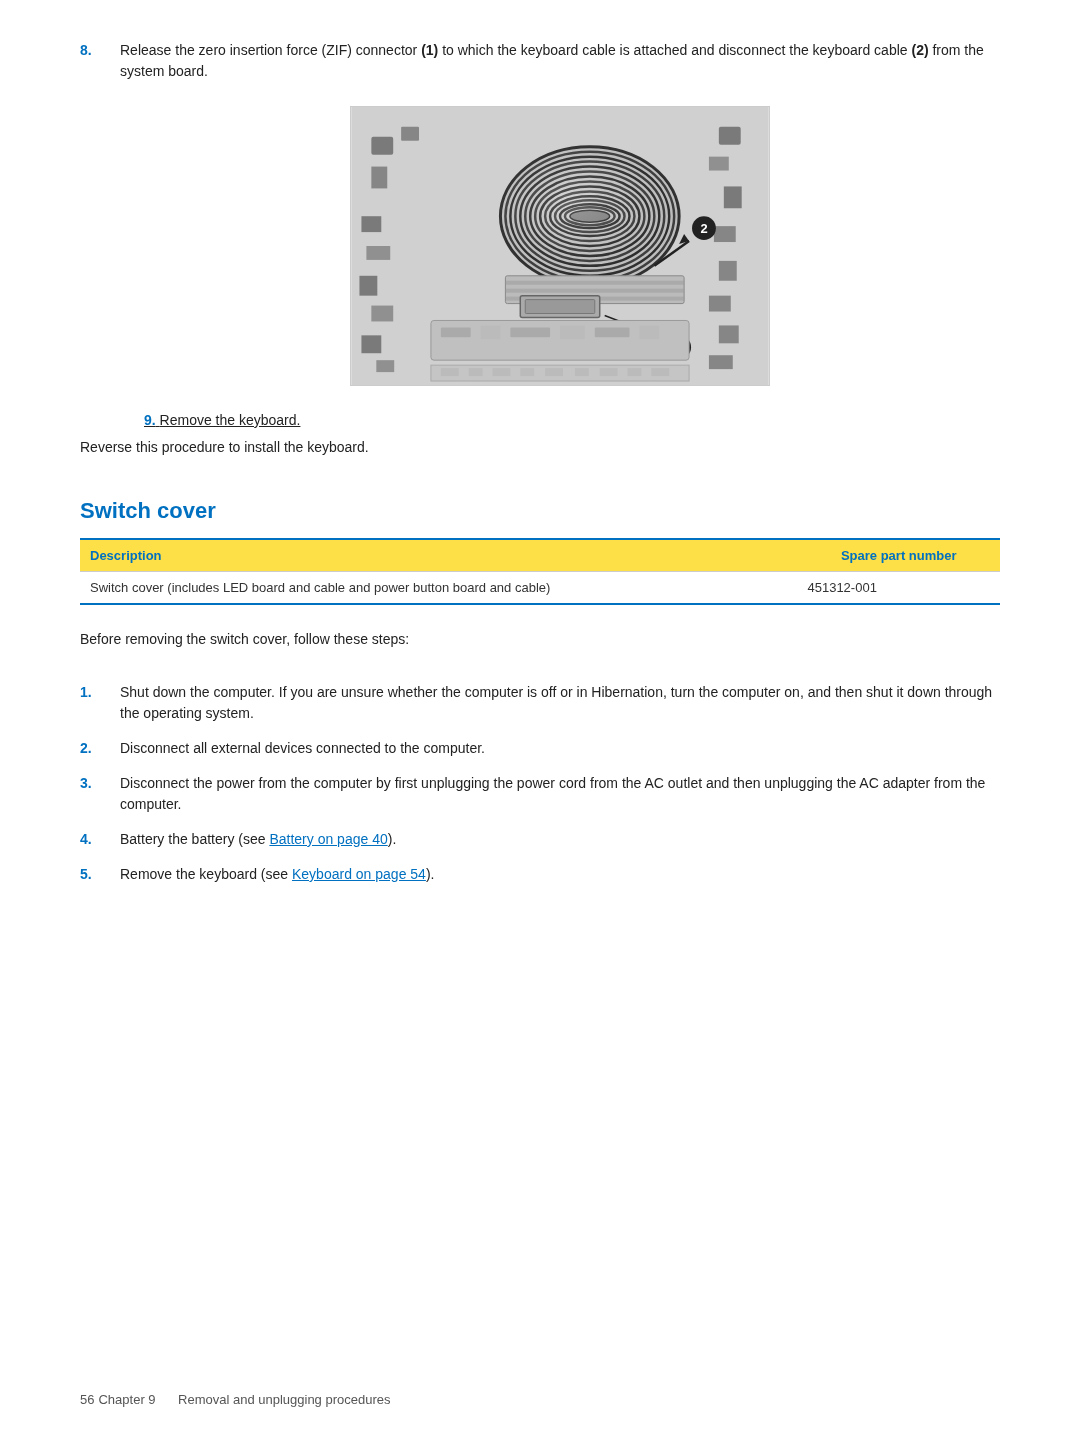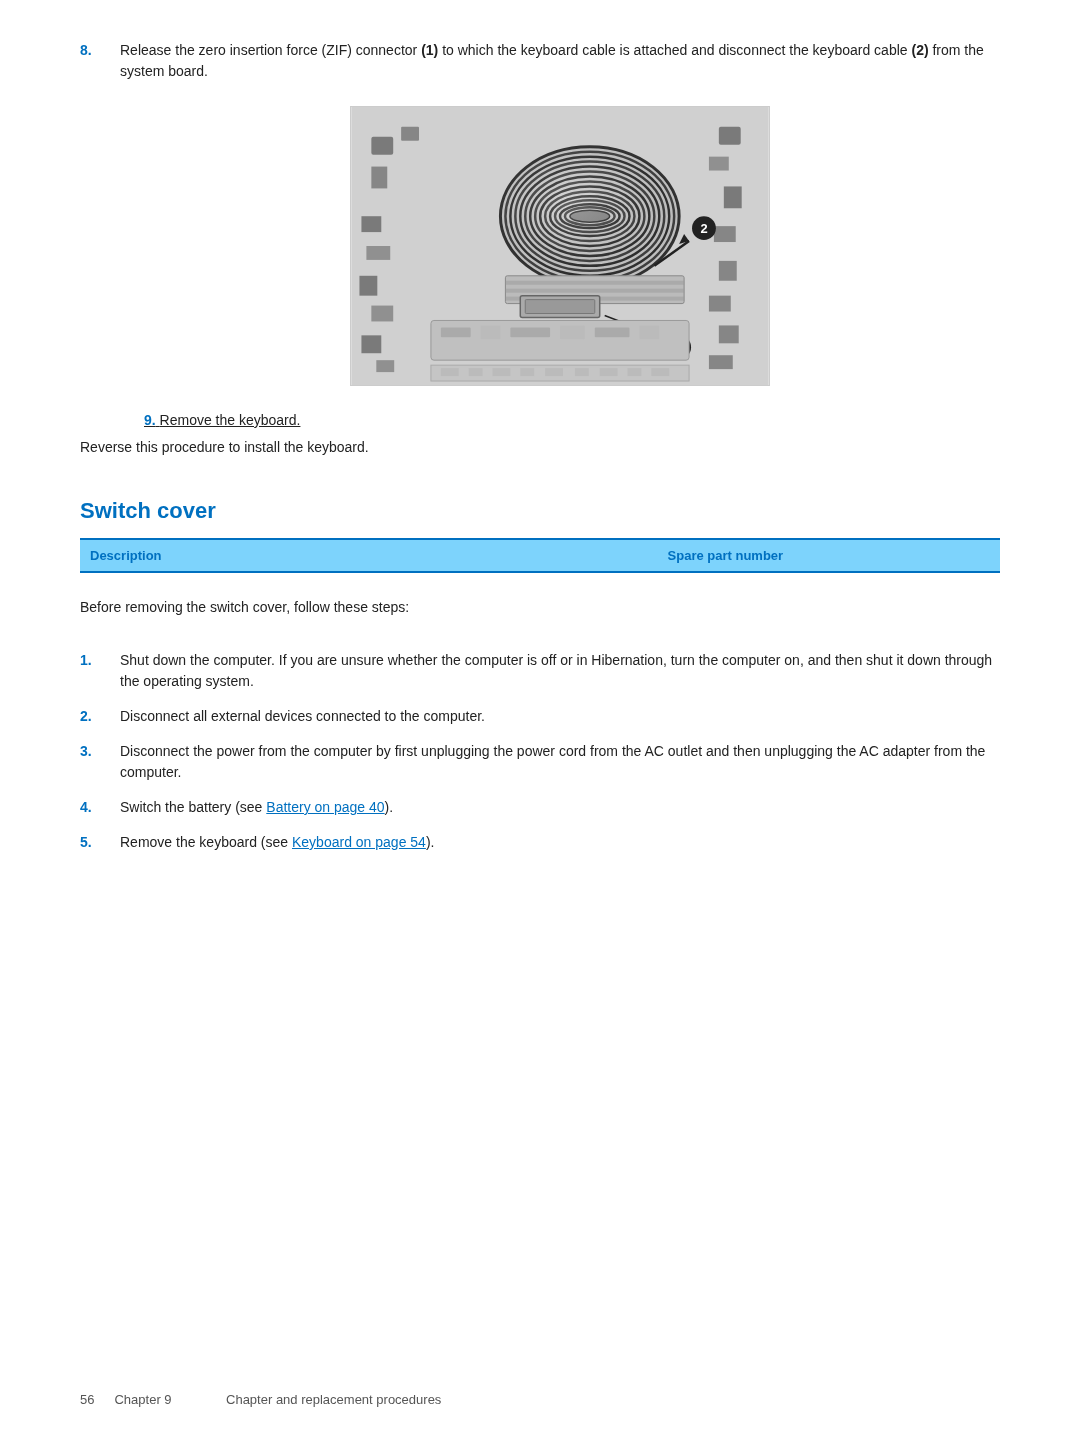--- a/index.html
+++ b/index.html
@@ -77,21 +77,21 @@
     }
 
     .parts-table {
       width: 100%;
       border-collapse: collapse;
       margin-bottom: 24px;
       border-top: 2px solid #0070c0;
       border-bottom: 2px solid #0070c0;
     }
     .parts-table thead tr {
-      background: #7dd3fc;
+      background: #fde047;
     }
     .parts-table th {
       color: #0070c0;
       font-weight: bold;
       padding: 8px 10px;
       text-align: left;
       font-size: 13px;
     }
     .parts-table th.right {
       text-align: center;
@@ -123,21 +123,21 @@
       position: fixed;
       bottom: 30px;
       left: 80px;
       right: 80px;
       color: #555;
       font-size: 13px;
     }
     .footer-content {
       display: flex;
       align-items: center;
-      gap: 20px;
+      gap: 4px;
     }
 
     .step8-row {
       display: flex;
       margin-bottom: 8px;
       line-height: 1.5;
     }
   </style>
 </head>
 <body>
@@ -250,20 +250,24 @@
 <h2 class="section-heading">Switch cover</h2>
 
 <table class="parts-table">
   <thead>
     <tr>
       <th>Description</th>
       <th class="right">Spare part number</th>
     </tr>
   </thead>
   <tbody>
+    <tr class="table-row">
+      <td>Switch cover (includes LED board and cable and power button board and cable)</td>
+      <td class="part-number">451312-001</td>
+    </tr>
   </tbody>
 </table>
 
 <p class="before-text">Before removing the switch cover, follow these steps:</p>
 
 <div class="step-item">
   <span class="step-number">1.</span>
   <span class="step-text">Shut down the computer. If you are unsure whether the computer is off or in Hibernation, turn the computer on, and then shut it down through the operating system.</span>
 </div>
 
@@ -273,31 +277,31 @@
 </div>
 
 <div class="step-item">
   <span class="step-number">3.</span>
   <span class="step-text">Disconnect the power from the computer by first unplugging the power cord from the AC outlet and then unplugging the AC adapter from the computer.</span>
 </div>
 
 <div class="step-item">
   <span class="step-number">4.</span>
   <span class="step-text">
-    <span>Switch the battery (see </span><a class="link-text">Battery on page 40</a><span>).</span>
+    <span>Battery the battery (see </span><a class="link-text">Battery on page 40</a><span>).</span>
   </span>
 </div>
 
 <div class="step-item">
   <span class="step-number">5.</span>
   <span class="step-text">
     <span>Remove the keyboard (see </span><a class="link-text">Keyboard on page 54</a><span>).</span>
   </span>
 </div>
 
 <div class="footer">
   <div class="footer-content">
     <span>56</span>
     <span>Chapter 9</span>
     <span>&nbsp;&nbsp;&nbsp;&nbsp;</span>
-    <span>Chapter and replacement procedures</span>
+    <span>Removal and unplugging procedures</span>
   </div>
 </div>
 
 </body></html>

